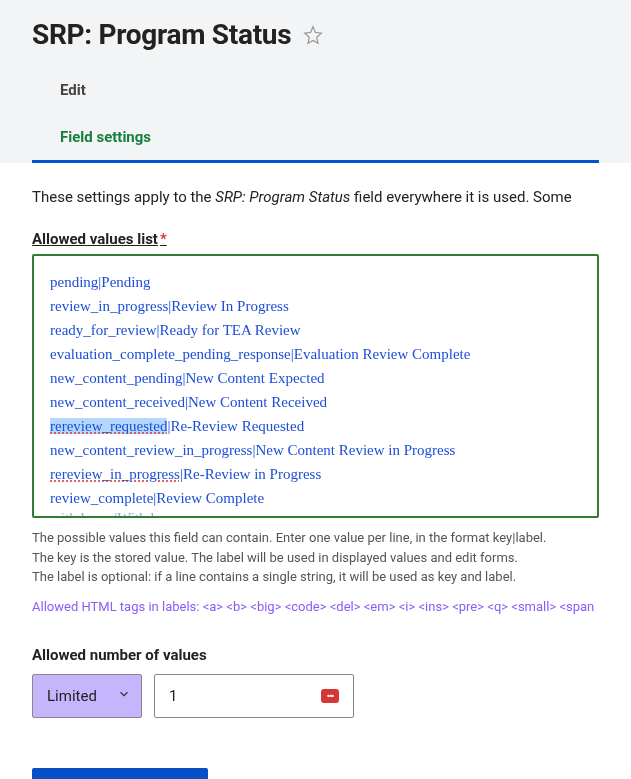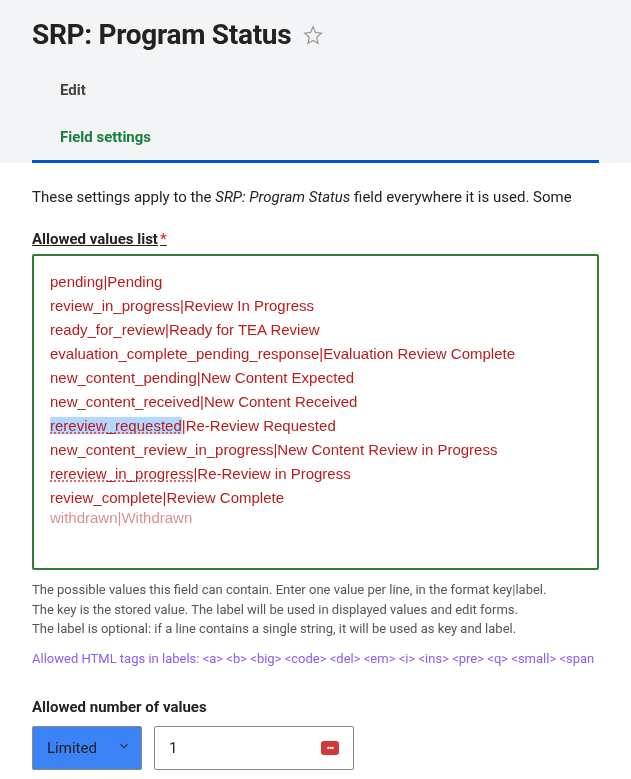--- a/index.html
+++ b/index.html
@@ -78,24 +78,24 @@
     .textarea-wrapper {
       border: 2px solid #2e7d32;
       border-radius: 2px;
       padding: 0;
       margin-bottom: 10px;
       background: #fff;
     }
     .textarea-content {
       padding: 14px 16px;
       font-size: 15px;
-      font-family: Liberation Sans, sans-serif;
+      font-family: Liberation Serif, serif;
       line-height: 1.6;
-      color: #b91c1c;
-      height: 312px;
+      color: #1d4ed8;
+      height: 260px;
       overflow: hidden;
       position: relative;
     }
     .textarea-line {
       white-space: nowrap;
     }
     .spellcheck {
       text-decoration: underline;
       text-decoration-color: #d63638;
       text-decoration-style: dotted;
@@ -130,21 +130,21 @@
     }
     .values-row {
       display: flex;
       gap: 12px;
       margin-bottom: 50px;
     }
     .select-wrapper {
       position: relative;
       border: 1px solid #888;
       border-radius: 2px;
-      background: #3b82f6;
+      background: #c4b5fd;
       height: 44px;
       display: flex;
       align-items: center;
       padding: 0 36px 0 14px;
       font-size: 15px;
       cursor: pointer;
       min-width: 110px;
     }
     .chevron-down {
       position: absolute;

